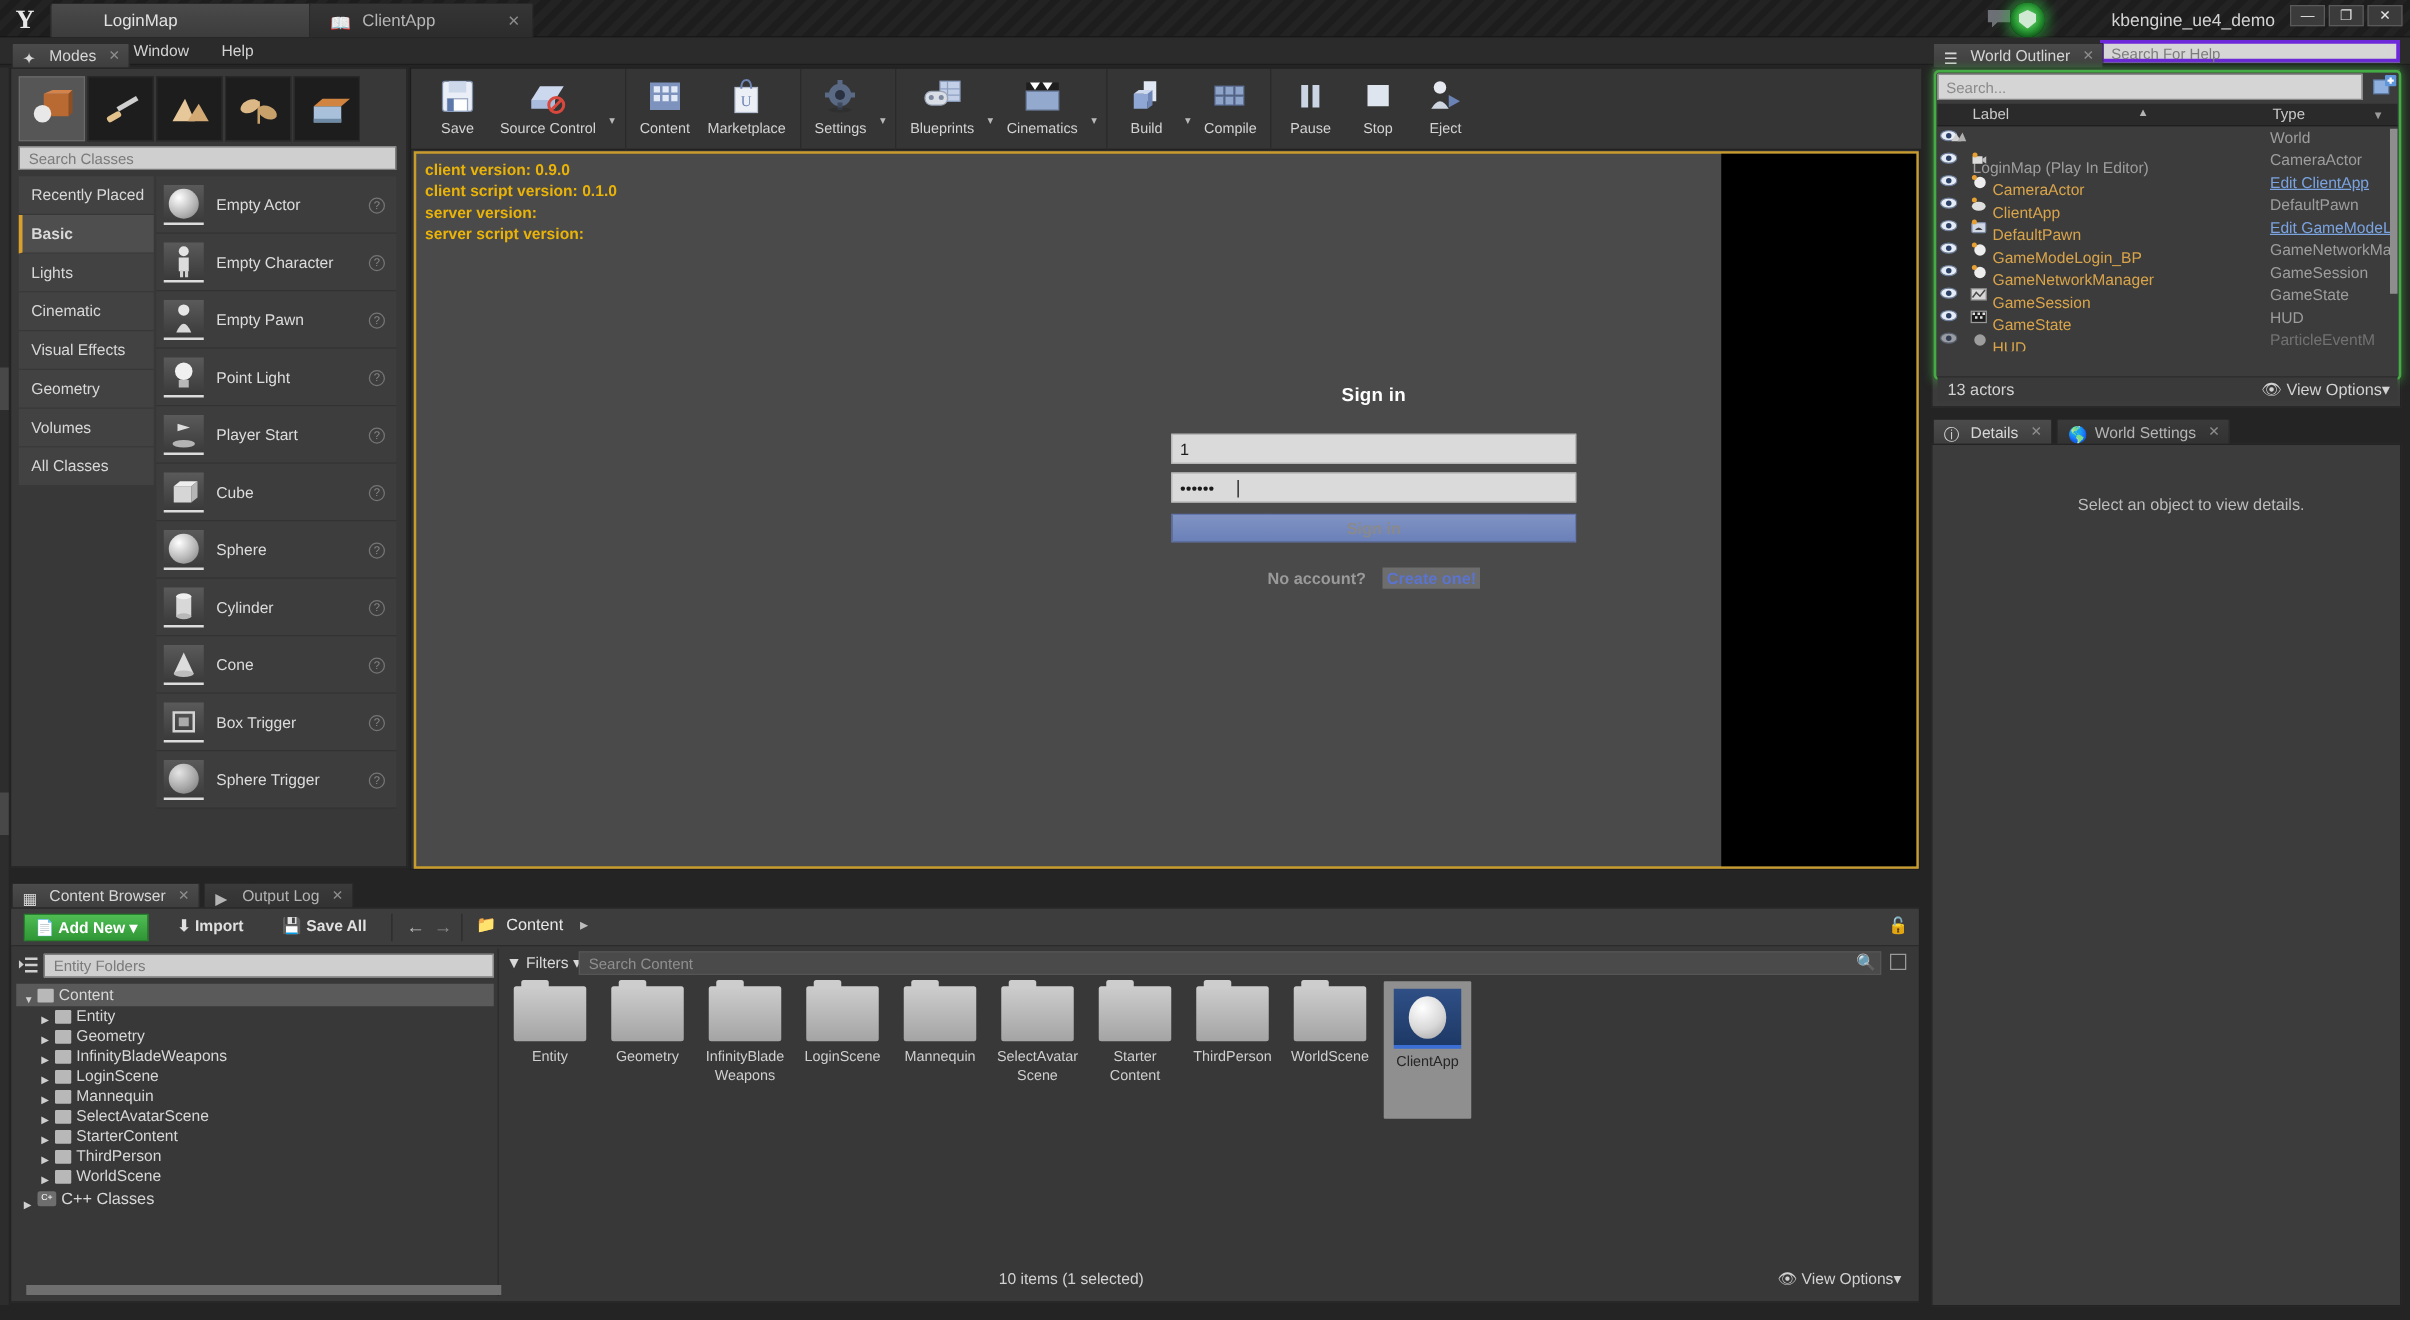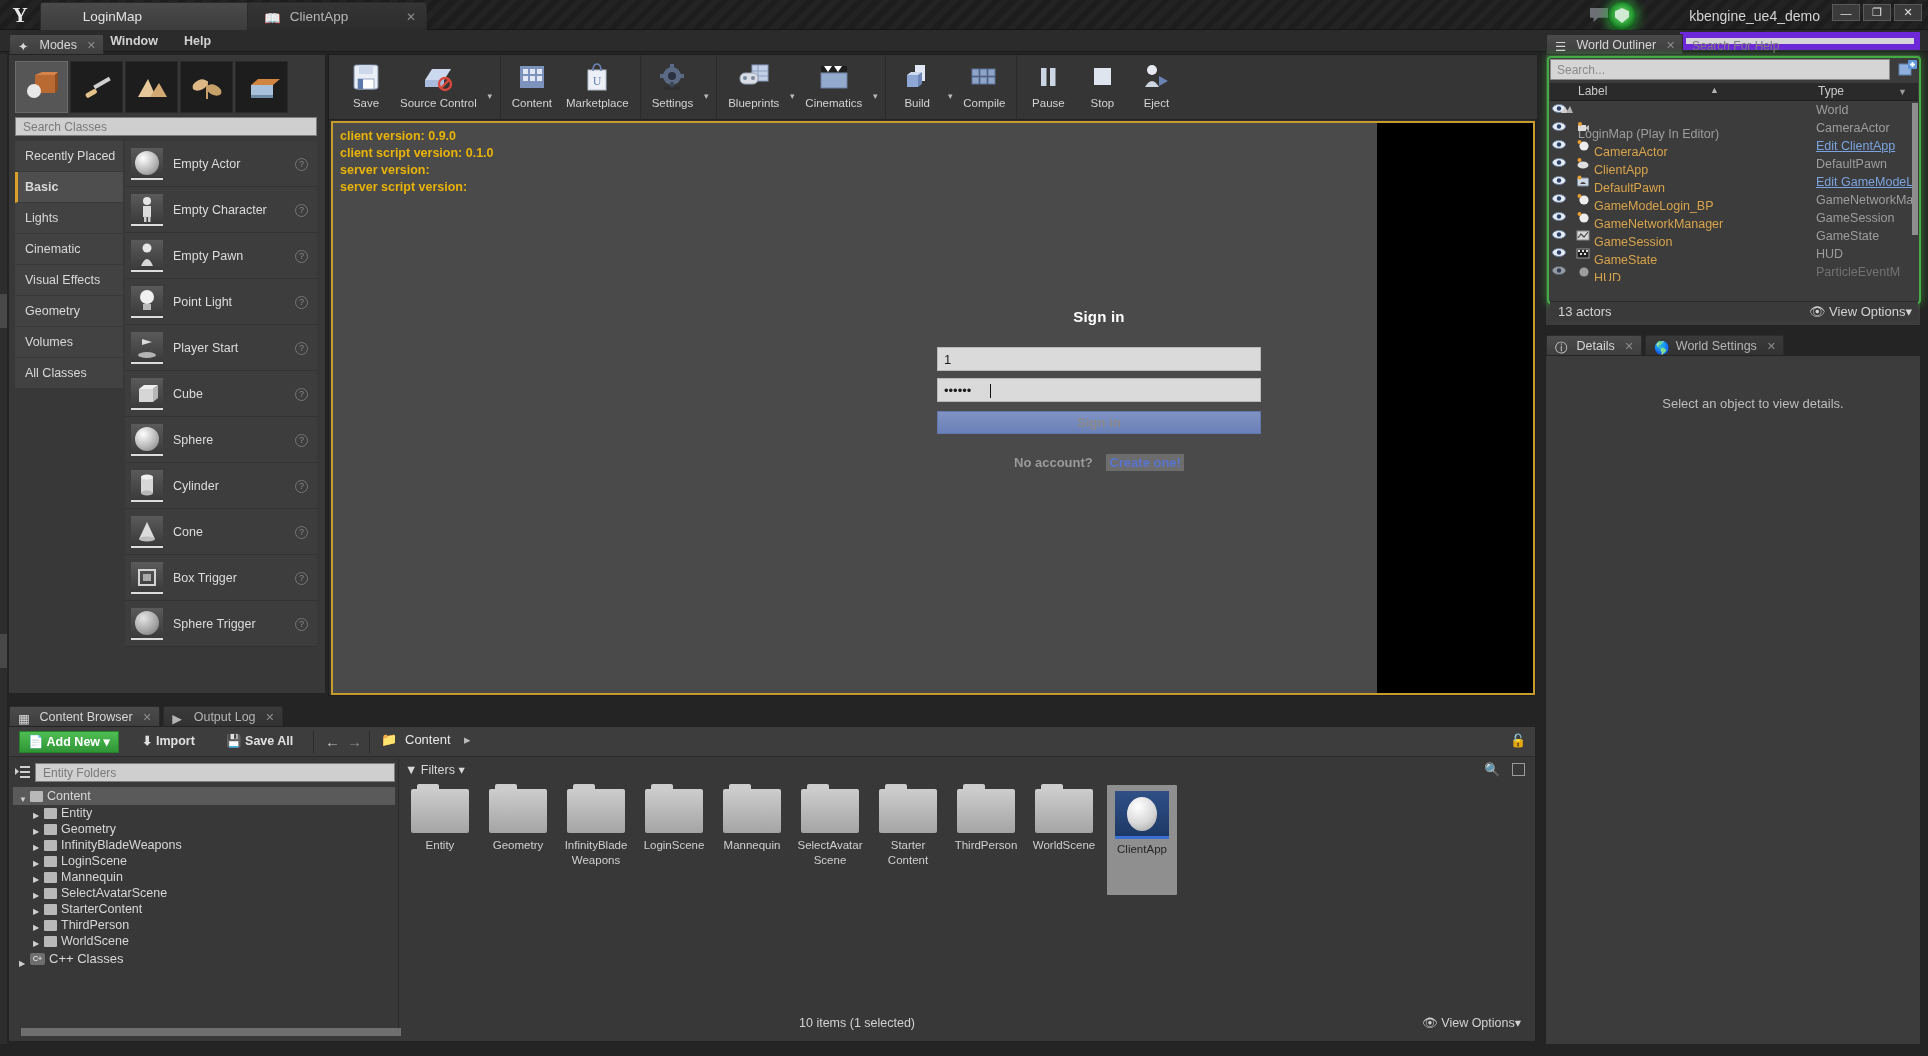--- a/index.html
+++ b/index.html
@@ -57,25 +57,25 @@
     width:28px; height:17px; background:#3b3b3b; border:1px solid #5a5a5a;
     display:flex; align-items:center; justify-content:center; color:#e4e4e4; font-size:11px;
   }
 
   
   .menubar{
     position:absolute; left:0; top:30px; width:1928px; height:22px;
     background:#2b2b2b; border-bottom:1px solid #1c1c1c;
   }
   .menubar .mi{
-    float:left; height:22px; line-height:22px; padding:0 13px; font-size:12.5px; color:#d2d2d2;font-weight:bold;
+    float:left; height:22px; line-height:22px; padding:0 13px; font-size:12.5px; color:#d2d2d2;
   }
   .help-search{
     position:absolute; right:8px; top:2px; width:240px; height:18px;
-    background:#d6d6d6; border:6px solid #6d28d9;
+    background:#d6d6d6; border:3px solid #6d28d9;
     color:#7c7c7c; font-size:12px; line-height:17px; padding:0 20px 0 6px;
   }
 
   
   .panel-tab{
     height:20px; line-height:20px; font-size:12.5px; color:#d6d6d6;
     background:linear-gradient(#4b4b4b,#3e3e3e);
     border:1px solid #2b2b2b; border-bottom:none;
     padding:0 26px 0 8px; display:inline-block; position:relative;
     border-top-left-radius:2px; border-top-right-radius:2px;
@@ -959,20 +959,21 @@
       <div class="hscroll"></div>
     </div>
 
     <div class="cb-right">
       <div class="filterbar">
         <span class="filters">
           <span>▼</span>
           <span>Filters</span>
           <span>▾</span>
         </span>
+        <span class="content-search">Search Content</span>
         <span class="cs-mag">🔍</span>
         <span class="cs-grid"></span>
       </div>
 
       <div class="assets">
         <div class="asset">
           <span class="th">
               <span class="folder-glyph"></span>
             </span>
           <span class="nm">Entity</span>

